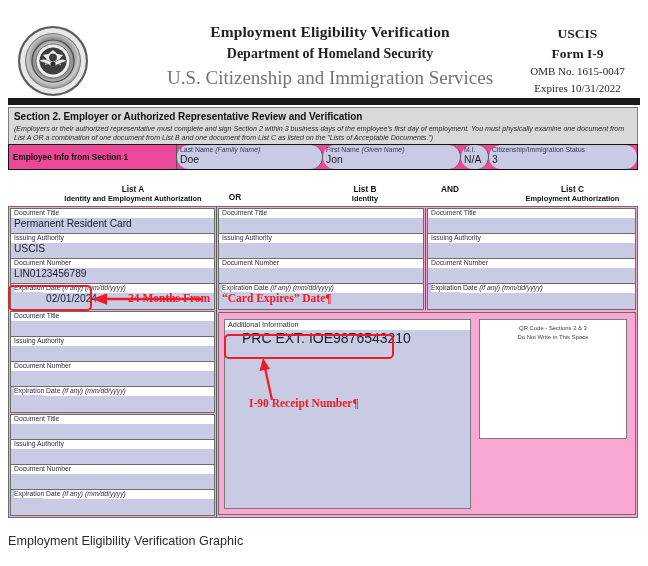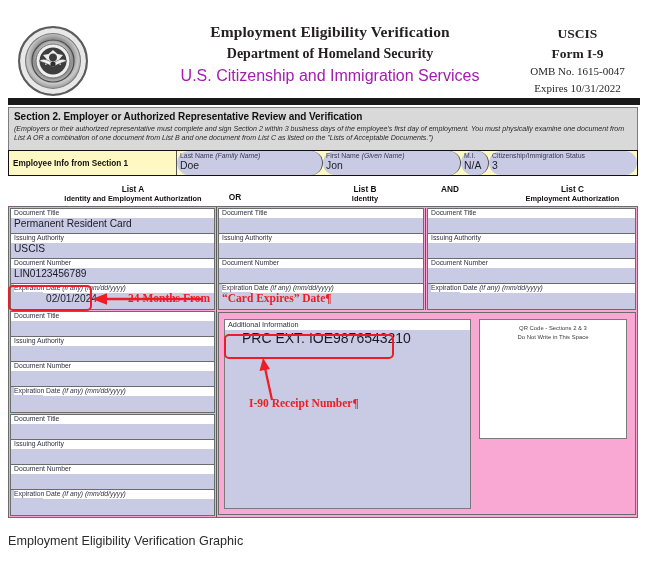--- a/index.html
+++ b/index.html
@@ -13,37 +13,37 @@
 
   
   .hdr{position:absolute;left:0;top:22px;width:648px;height:78px;}
   .seal{position:absolute;left:18px;top:4px;width:66px;height:66px;border-radius:50%;
         background:radial-gradient(circle at 50% 46%, #f2f2f2 0%, #dcdcdc 26%, #8e8e8e 40%, #c9c9c9 52%, #6f6f6f 70%, #d5d5d5 84%, #9a9a9a 100%);
         border:2px solid #5b5b5b;box-shadow:inset 0 0 0 5px #e8e8e8, inset 0 0 0 6px #7a7a7a;}
   .seal svg{position:absolute;left:50%;top:50%;transform:translate(-50%,-50%);}
   .titleblk{position:absolute;left:150px;top:0;width:360px;text-align:center;}
   .t1{font-family:"Liberation Serif", serif;font-weight:bold;font-size:15.5px;color:#231f20;letter-spacing:.1px;line-height:1.35;}
   .t2{font-family:"Liberation Serif", serif;font-weight:bold;font-size:14px;color:#231f20;line-height:1.5;}
-  .t3{font-family:Liberation Sans, sans-serif;font-size:16px;color:#a21caf;line-height:1.5;}
+  .t3{font-family:Liberation Serif, serif;font-size:19px;color:#737373;line-height:1.5;}
   .uscisblk{position:absolute;left:515px;top:2px;width:125px;text-align:center;}
   .u1{font-family:"Liberation Serif", serif;font-weight:bold;font-size:13.5px;color:#231f20;line-height:1.45;}
   .u2{font-family:"Liberation Serif", serif;font-weight:bold;font-size:13.5px;color:#231f20;line-height:1.45;}
   .u3{font-family:"Liberation Serif", serif;font-size:11px;color:#231f20;line-height:1.55;}
 
   .blackbar{position:absolute;left:8px;top:98px;width:632px;height:7px;background:#1a1a1a;}
 
   
   .sec2{position:absolute;left:8px;top:107px;width:630px;height:50px;
         background:#d9d9d9;border:1px solid #7d7d7d;box-sizing:border-box;padding:3px 5px 0 5px;}
   .sec2 h2{margin:0;font-size:10px;font-weight:bold;color:#111;letter-spacing:-.05px;line-height:1.15;}
   .sec2 p{margin:2px 0 0 0;font-size:7.1px;font-style:italic;color:#2a2a2a;line-height:1.37;letter-spacing:-.02px;}
 
   
-  .empwrap{position:absolute;left:8px;top:150px;width:630px;height:26px;
-           border:1.5px solid #111;box-sizing:border-box;display:flex;background:#fef9c3;}
+  .empwrap{position:absolute;left:8px;top:144px;width:630px;height:26px;
+           border:1.5px solid #111;box-sizing:border-box;display:flex;background:#ec4899;}
   .emplabel{width:168px;box-sizing:border-box;border-right:1px solid #555;
             display:flex;align-items:center;padding-left:4px;font-size:8.2px;font-weight:bold;color:#111;}
   .empcell{box-sizing:border-box;border-right:1px solid #555;background:#c8cbe3;position:relative;padding-left:3px;border-radius:12px;}
   .empcell:last-child{border-right:none;}
   .cap{font-size:6.9px;color:#3a3a50;line-height:1.15;padding-top:1px;white-space:nowrap;}
   .cap i{font-style:italic;}
   .val{font-size:10.4px;color:#1b1b28;line-height:1.12;}
   .c-last{width:146px;}
   .c-first{width:138px;}
   .c-mi{width:28px;}

